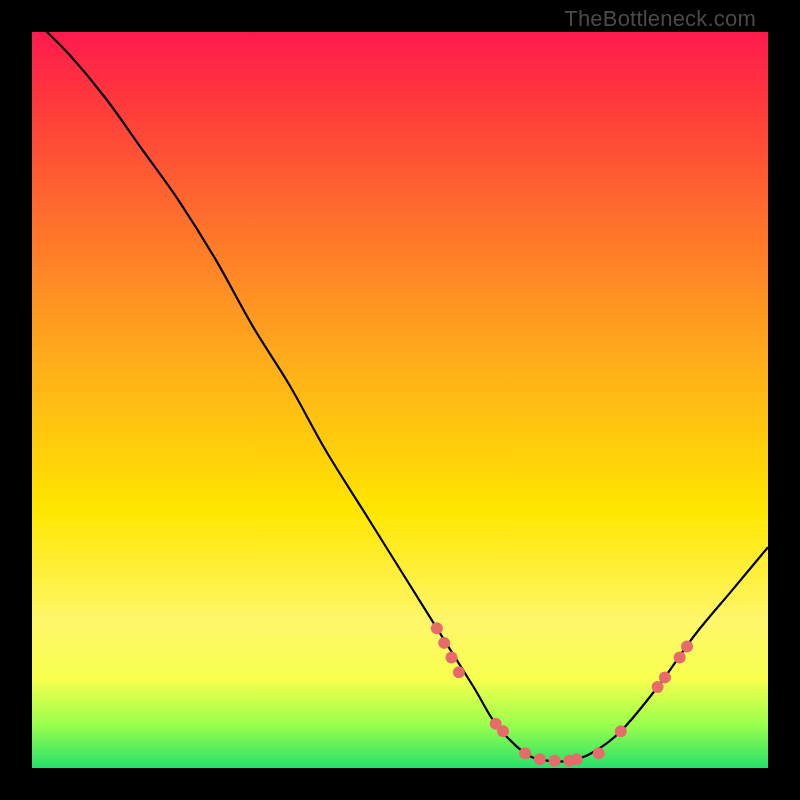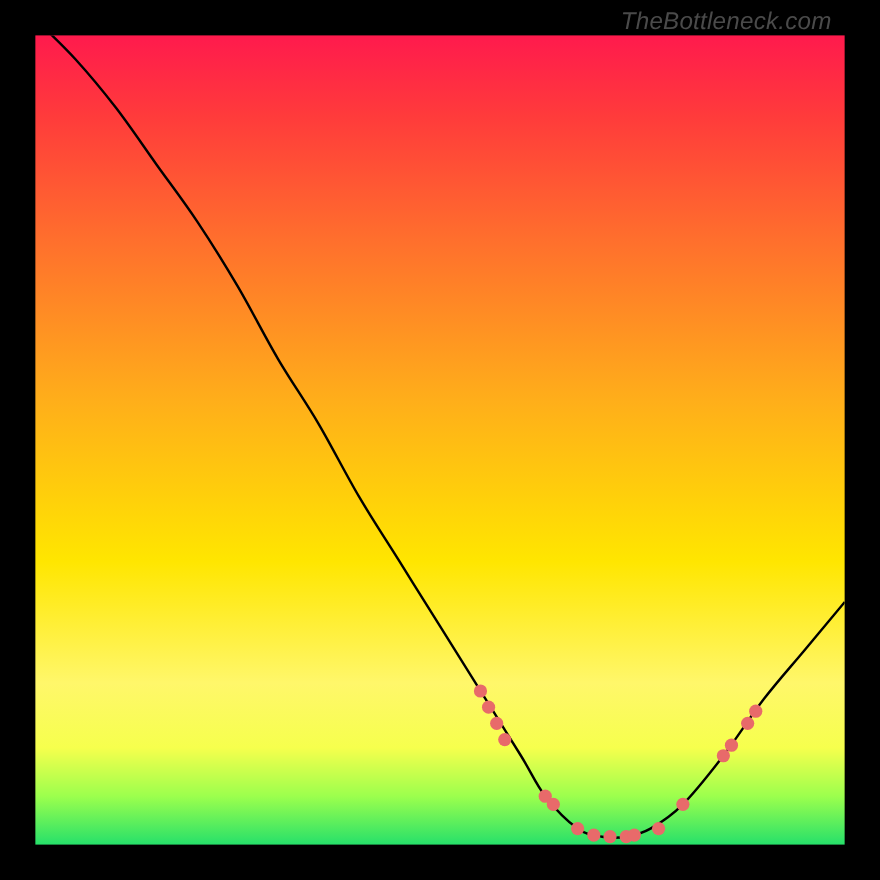--- a/index.html
+++ b/index.html
@@ -9,21 +9,20 @@
     height: 800px;
     background: #000;
     font-family: Arial, Helvetica, sans-serif;
     overflow: hidden;
   }
   .frame {
     position: relative;
     width: 768px;
     height: 800px;
     background: #000;
-    font-style: italic;
   }
   .plot {
     position: absolute;
     left: 32px;
     top: 32px;
     width: 736px;
     height: 736px;
     overflow: hidden;
   }
   .gradient {

